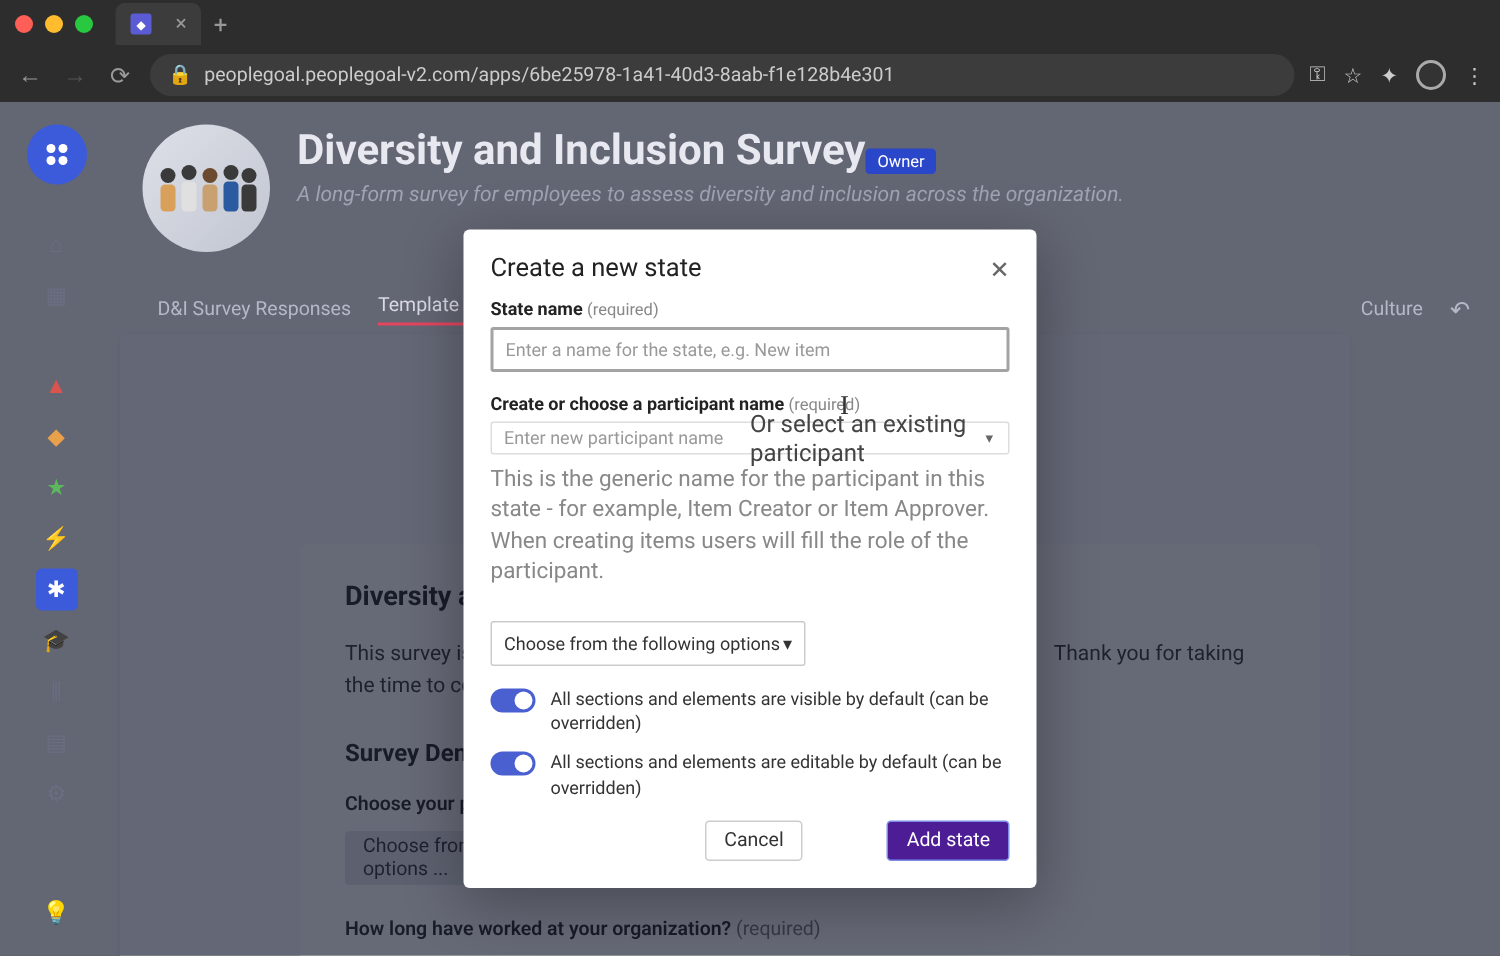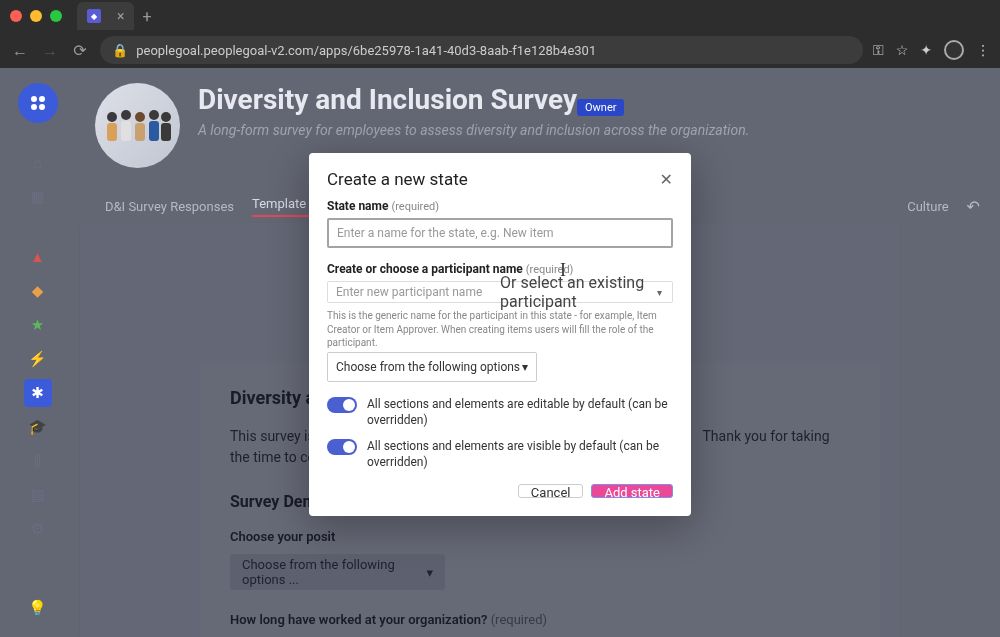--- a/index.html
+++ b/index.html
@@ -69,29 +69,29 @@
 .field-label { font-size: 12px; font-weight: 700; color: #222; margin-bottom: 5px; display:block;}
 .field-label .req { font-size: 11px; color: #888; font-weight: 400; }
 .text-input { width: 100%; height: 30px; border: 2px solid #a3a3a3; border-radius: 2px; padding: 0 8px; font-size: 12px; color: #333; outline: none; margin-bottom: 14px; position:relative;}
 .text-input::placeholder { color: #999; }
 .cursor-ibeam { position:absolute; left:560px; top:192px; color:#333; font-family: serif; font-size: 18px; pointer-events:none;}
 .combo-row { display: flex; border: 1px solid #ddd; border-radius: 2px; height: 22px; align-items: center; margin-bottom: 6px; }
 .combo-input { border: none; padding: 0 8px; font-size: 12px; flex: 0 0 155px; outline: none; }
 .combo-input::placeholder { color: #999; }
 .combo-or { font-size: 16px; color: #444; flex:1;}
 .combo-chev { color: #666; padding: 0 10px; font-size: 10px; }
-.help-text { font-size: 10px; color: #888; line-height: 1.35; margin-bottom: 2px; }
+.help-text { font-size: 15px; color: #888; line-height: 1.35; margin-bottom: 24px; }
 .select-box { border: 1px solid #ccc; border-radius: 2px; height: 30px; display: flex; align-items: center; padding: 0 8px; font-size: 12px; color: #333; width: 210px; margin-bottom: 14px; justify-content:space-between;}
 .toggle-row { display: flex; align-items: flex-start; gap: 10px; margin-bottom: 10px; }
 .toggle { width: 30px; height: 16px; background: #4a5fd0; border-radius: 10px; position: relative; flex-shrink: 0; margin-top:1px;}
 .toggle::after { content: ''; position: absolute; right: 2px; top: 2px; width: 12px; height: 12px; background: #fff; border-radius: 50%; }
 .toggle-label { font-size: 12px; color: #333; line-height: 1.35; }
 .modal-actions { display: flex; justify-content: flex-end; gap: 8px; margin-top: 14px; }
-.btn { height: 14px; padding: 0 12px; font-size: 13px; border-radius: 3px; border: 1px solid #ccc; background: #fff; color: #333; cursor: pointer; }
-.btn-primary { background: #ec4899; border-color: #7c8ee8; color: #fff; text-align: right; }
+.btn { height: 27px; padding: 0 12px; font-size: 13px; border-radius: 3px; border: 1px solid #ccc; background: #fff; color: #333; cursor: pointer; margin-left: 48px; }
+.btn-primary { background: #4c1d95; border-color: #7c8ee8; color: #fff; text-align: right; }
 </style>
 </head>
 <body>
 
 <div class="browser-chrome">
   <div class="traffic-lights">
     <div class="traffic-light" style="background:#ff5f57"></div>
     <div class="traffic-light" style="background:#febc2e"></div>
     <div class="traffic-light" style="background:#28c840"></div>
   </div>
@@ -230,25 +230,25 @@
     </div>
     <p class="help-text">This is the generic name for the participant in this state - for example, Item Creator or Item Approver. When creating items users will fill the role of the participant.</p>
 
     <div class="select-box">
       <span>Choose from the following options</span>
       <span>▾</span>
     </div>
 
     <div class="toggle-row">
       <div class="toggle"></div>
-      <span class="toggle-label">All sections and elements are editable by default (can be overridden)</span>
+      <span class="toggle-label">All sections and elements are visible by default (can be overridden)</span>
     </div>
     <div class="toggle-row">
       <div class="toggle"></div>
-      <span class="toggle-label">All sections and elements are visible by default (can be overridden)</span>
+      <span class="toggle-label">All sections and elements are editable by default (can be overridden)</span>
     </div>
 
     <div class="modal-actions">
       <button class="btn">Cancel</button>
       <button class="btn btn-primary">Add state</button>
     </div>
   </div>
 
   <span class="cursor-ibeam">I</span>
 

